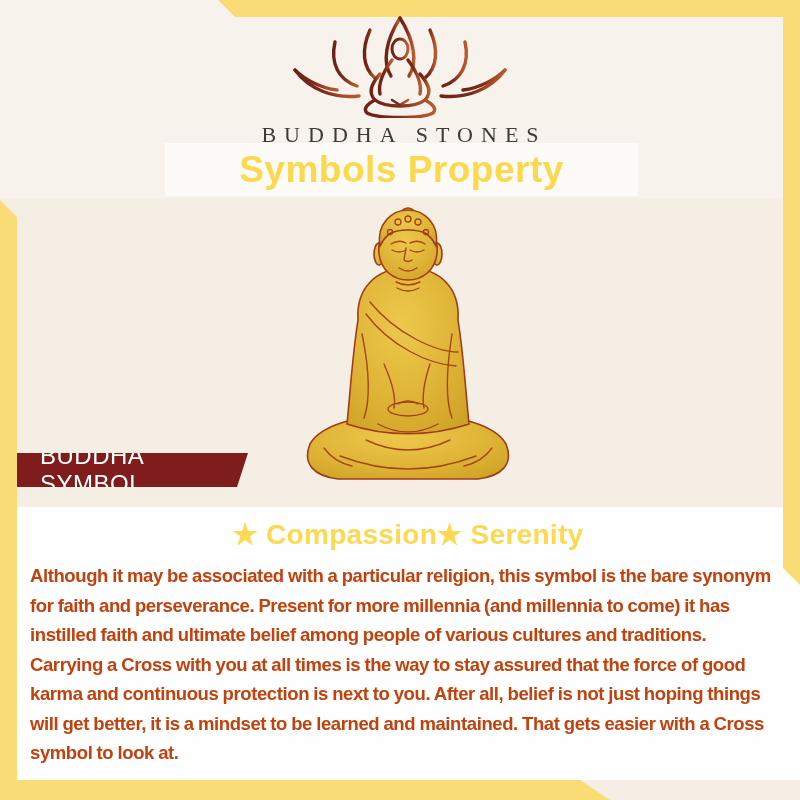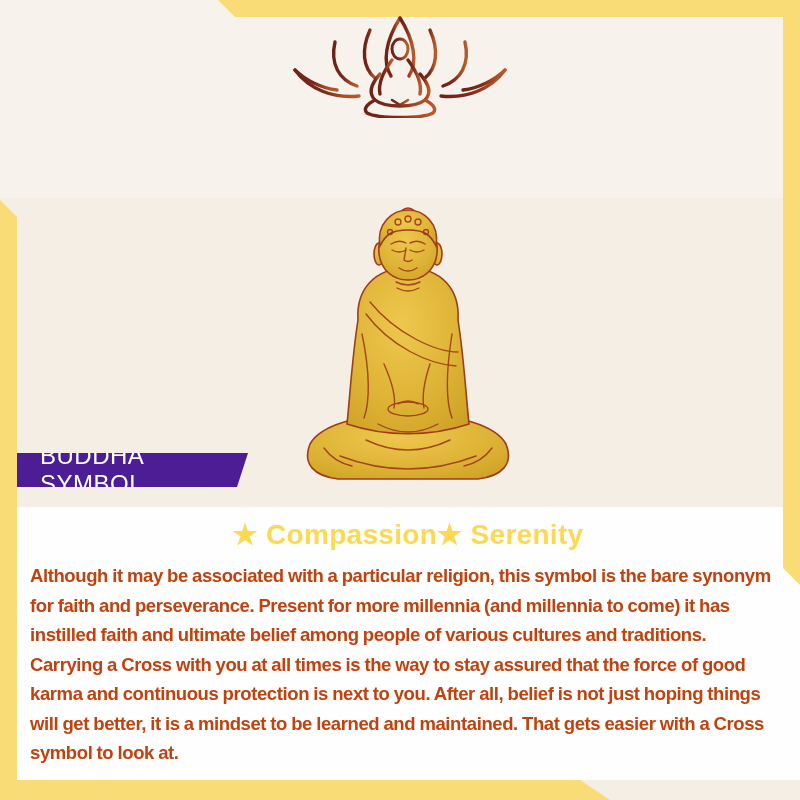--- a/index.html
+++ b/index.html
@@ -35,21 +35,21 @@
     background:#fdfbf7;display:flex;align-items:center;justify-content:center;
   }
   .title-banner .title{
     font-size:37px;font-weight:700;color:#fcd84e;letter-spacing:0.5px;
   }
   
   .statue{position:absolute;left:300px;top:204px;width:215px;height:280px;}
   
   .badge{
     position:absolute;left:17px;top:453px;width:231px;height:34px;
-    background:#4c1d95;clip-path:polygon(0 0,100% 0,calc(100% - 11px) 100%,0 100%);
+    background:#7f1d1d;clip-path:polygon(0 0,100% 0,calc(100% - 11px) 100%,0 100%);
     display:flex;align-items:center;
   }
   .badge span{
     padding-left:23px;color:#ffffff;font-size:24px;letter-spacing:0.5px;
   }
   
   .detail-heading{
     position:absolute;left:8px;top:518px;width:800px;text-align:center;
     font-size:28px;font-weight:700;color:#fcd951;letter-spacing:0.3px;
   }
@@ -104,22 +104,26 @@
         <path d="M117,46 C108,58 103,70 105,80"></path>
         <path d="M133,46 C142,58 147,70 145,80"></path>
         <path d="M105,60 C96,70 93,79 100,86"></path>
         <path d="M145,60 C154,70 157,79 150,86"></path>
 
         <path d="M100,86 C92,90 88,95 92,99 C103,105 147,105 158,99 C162,95 158,90 150,86 C140,94 110,94 100,86 Z"></path>
 
         <path d="M117,86 L125,91 L133,86" stroke-width="2.6"></path>
       </g>
     </svg>
+    <div class="brand-name">BUDDHA STONES</div>
   </div>
 
+  <div class="title-banner">
+    <span class="title">Symbols Property</span>
+  </div>
 
   <svg class="statue" viewBox="0 0 215 280">
     <defs>
       <radialGradient id="gold" cx="0.45" cy="0.35" r="0.9">
         <stop offset="0" stop-color="#edc84d"></stop>
         <stop offset="0.55" stop-color="#ddb234"></stop>
         <stop offset="1" stop-color="#c79a1e"></stop>
       </radialGradient>
     </defs>
     <g stroke="#a03c18" stroke-width="1.6" fill="url(#gold)" stroke-linecap="round">

